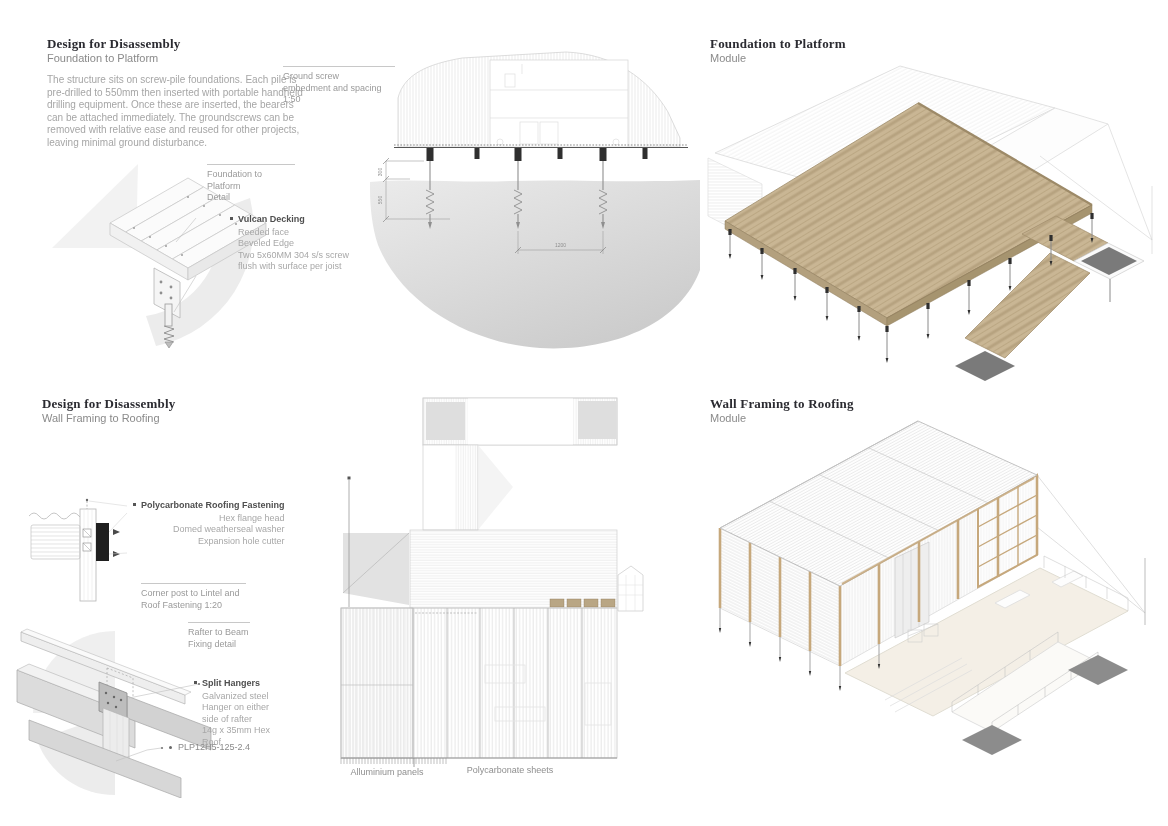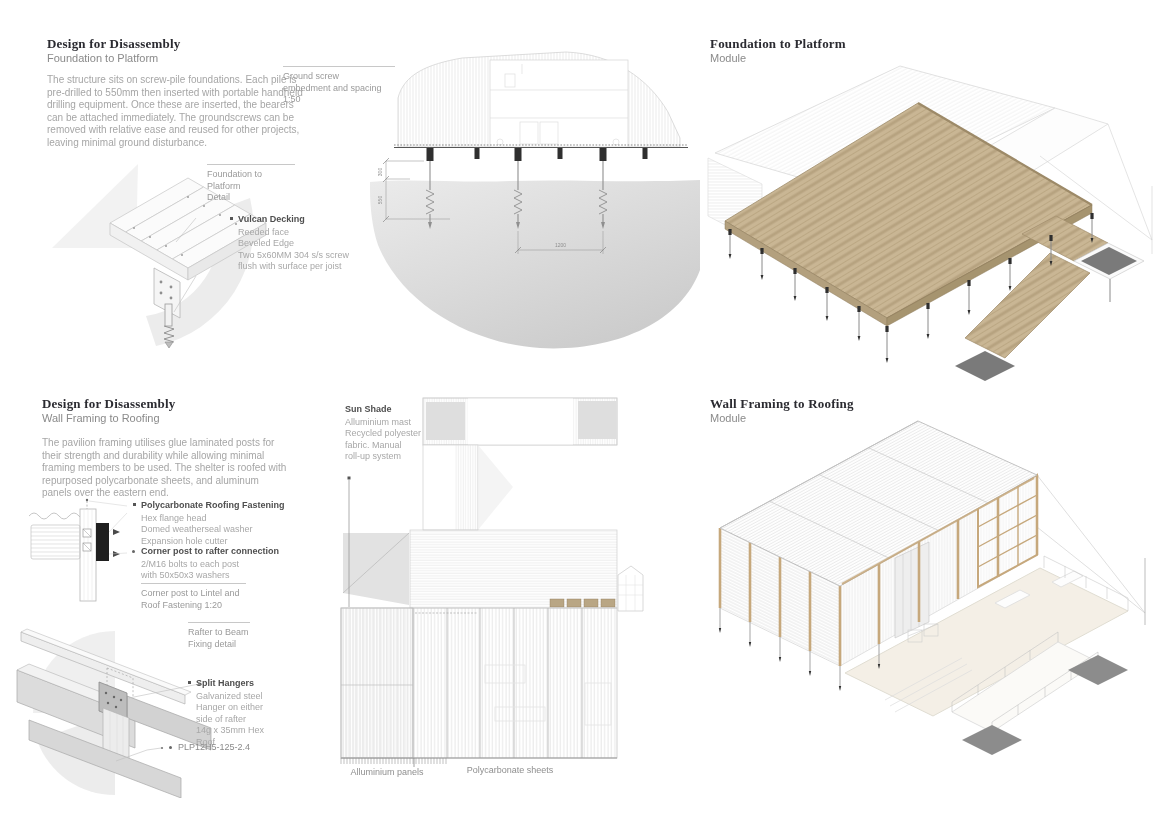--- a/index.html
+++ b/index.html
@@ -265,21 +265,20 @@
       <polygon points="308.6,228 311.4,228 310,233"></polygon>
         <polygon points="349.6,203 352.4,203 351,208"></polygon>
       <polygon points="390.6,180 393.4,180 392,185"></polygon>
     </g>
   </svg>
 
   <div class="abs" style="left:42px;top:396px;">
     <div class="h-serif">Design for Disassembly</div>
     <div class="h-sub">Wall Framing to Roofing</div>
   </div>
-  <div class="abs body-p" style="left:42px;top:437px;width:248px;">The pavilion framing utilises glue laminated posts for their strength and durability while allowing minimal framing members to be used. The shelter is roofed with repurposed polycarbonate sheets, and aluminum panels over the eastern end.</div>
 
   <svg class="abs" style="left:25px;top:495px;" width="105" height="130" viewBox="0 0 105 130">
     <defs>
       <pattern id="hfine2" width="4" height="4" patternUnits="userSpaceOnUse">
         <line x1="0" y1="1" x2="4" y2="1" stroke="#d8d8d8" stroke-width="0.7"></line>
       </pattern>
     </defs>
     <path d="M4,21 q5,-6 10,0 t10,0 t10,0 t10,0 t10,0 t10,0 t6,0" fill="none" stroke="#b8b8b8" stroke-width="0.8"></path>
     <line x1="62" y1="6" x2="62" y2="19" stroke="#9a9a9a" stroke-width="0.7" stroke-dasharray="2,1.6"></line>
     <circle cx="62" cy="5" r="1.2" fill="#666"></circle>
@@ -299,32 +298,26 @@
     <g stroke="#999" stroke-width="0.5">
       <line x1="58" y1="34" x2="66" y2="42"></line>
         <line x1="58" y1="48" x2="66" y2="56"></line>
     </g>
     <polygon points="88,34 95,37 88,40" fill="#4a4a4a"></polygon>
     <polygon points="88,56 95,59 88,62" fill="#4a4a4a"></polygon>
     <line x1="84" y1="37" x2="102" y2="18" stroke="#cfcfcf" stroke-width="0.5"></line>
     <line x1="84" y1="59" x2="102" y2="58" stroke="#cfcfcf" stroke-width="0.5"></line>
   </svg>
 
-  <div class="abs legend" style="left:141px;top:500px;">
+  <div class="abs legend" style="left:141px;top:500px;text-align:right;">
     <span class="bullet"></span>
     <div class="lt">Polycarbonate Roofing Fastening</div>
     <div class="ll">Hex flange head</div>
     <div class="ll">Domed weatherseal washer</div>
     <div class="ll">Expansion hole cutter</div>
-  </div>
-  <div class="abs legend" style="left:141px;top:546px;">
-    <span class="dot-bullet"></span>
-    <div class="lt">Corner post to rafter connection</div>
-    <div class="ll">2/M16 bolts to each post</div>
-    <div class="ll">with 50x50x3 washers</div>
   </div>
   <div class="abs cap" style="left:141px;top:583px;width:105px;">
     <div class="rule"></div>
     <div>Corner post to Lintel and</div>
     <div>Roof Fastening 1:20</div>
   </div>
 
   <svg class="abs" style="left:15px;top:598px;" width="200" height="200" viewBox="0 0 200 200">
     <path d="M100,115 L18,115 A82,82 0 0 1 100,33 Z" fill="#ebebeb" opacity="0.8"></path>
     <path d="M100,115 L100,197 A82,82 0 0 1 22,142 Z" fill="#e7e7e7" opacity="0.8"></path>
@@ -365,42 +358,35 @@
     <polyline points="101,163 132,152 146,150" fill="none" stroke="#c0c0c0" stroke-width="0.6"></polyline>
     <circle cx="147" cy="150" r="1.1" fill="#777"></circle>
   </svg>
 
   <div class="abs cap" style="left:188px;top:622px;width:62px;">
     <div class="rule"></div>
     <div>Rafter to Beam</div>
     <div>Fixing detail</div>
   </div>
 
-  <div class="abs legend" style="left:196px;top:678px;">
+  <div class="abs legend" style="left:202px;top:678px;">
     <span class="bullet"></span>
     <div class="lt">Split Hangers</div>
     <div class="ll">Galvanized steel</div>
     <div class="ll">Hanger on either</div>
     <div class="ll">side of rafter</div>
     <div class="ll">14g x 35mm Hex</div>
     <div class="ll">Roof</div>
   </div>
 
   <div class="abs legend" style="left:178px;top:742px;">
     <span class="dot-bullet"></span>
     <div class="ll" style="color:#8a8a8a;">PLP12H5-125-2.4</div>
   </div>
 
-  <div class="abs legend" style="left:345px;top:404px;">
-    <div class="lt">Sun Shade</div>
-    <div class="ll">Alluminium mast</div>
-    <div class="ll">Recycled polyester</div>
-    <div class="ll">fabric. Manual</div>
-    <div class="ll">roll-up system</div>
-  </div>
 
   <svg class="abs" style="left:335px;top:385px;" width="330" height="390" viewBox="0 0 330 390">
     <defs>
       <pattern id="vfine" width="2.4" height="4" patternUnits="userSpaceOnUse">
         <line x1="1" y1="0" x2="1" y2="4" stroke="#dcdcdc" stroke-width="0.5"></line>
       </pattern>
       <pattern id="hfine" width="4" height="2.6" patternUnits="userSpaceOnUse">
         <line x1="0" y1="1" x2="4" y2="1" stroke="#dcdcdc" stroke-width="0.5"></line>
       </pattern>
       <pattern id="vslat" width="3.4" height="4" patternUnits="userSpaceOnUse">

